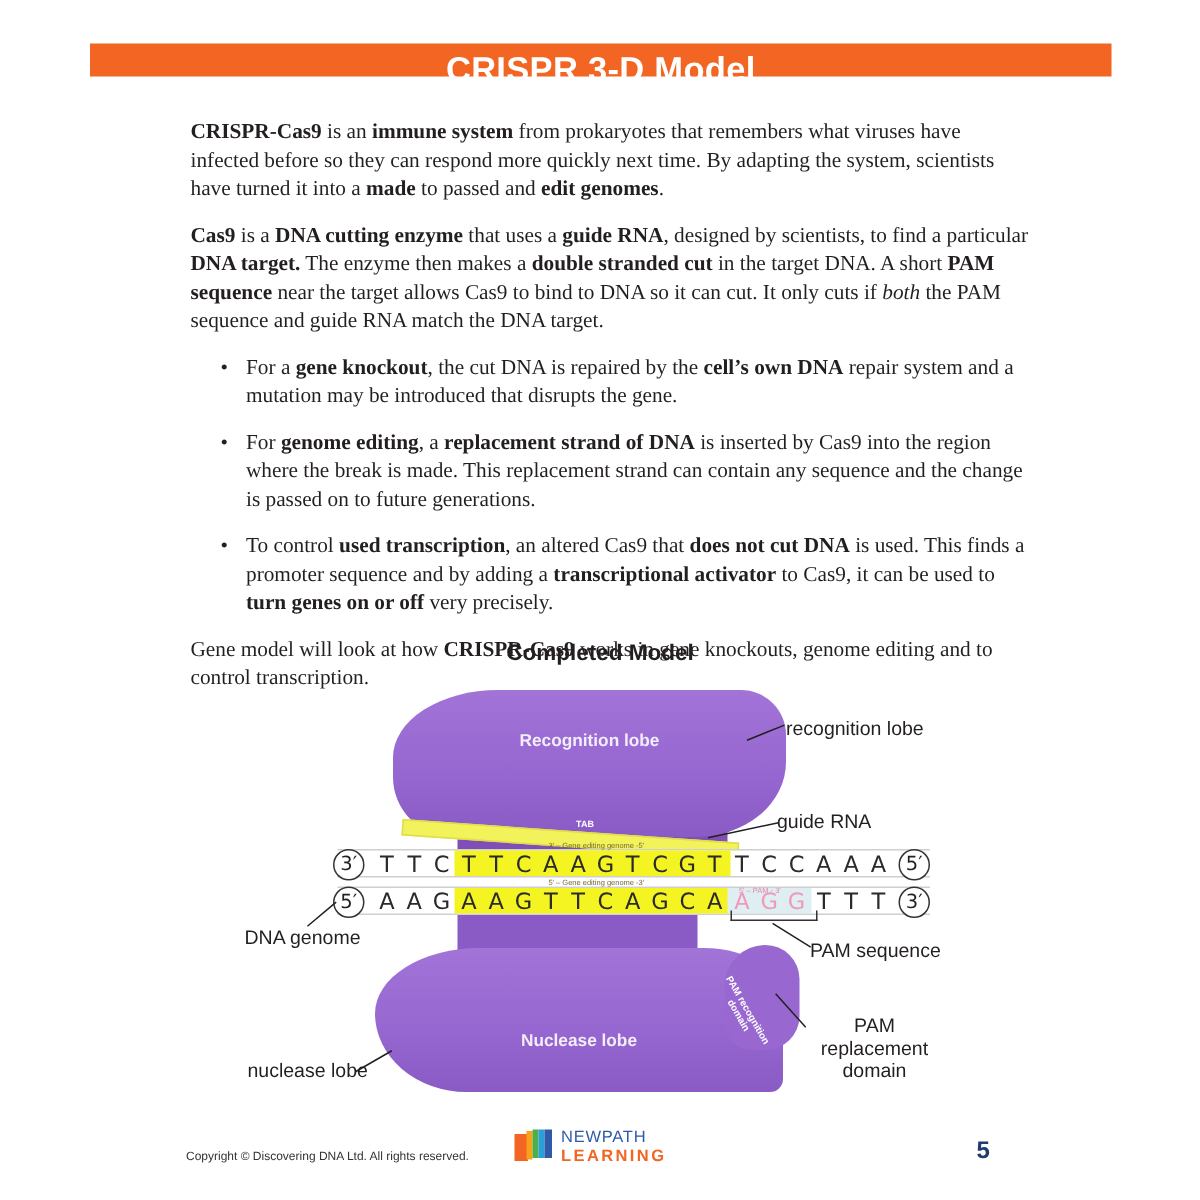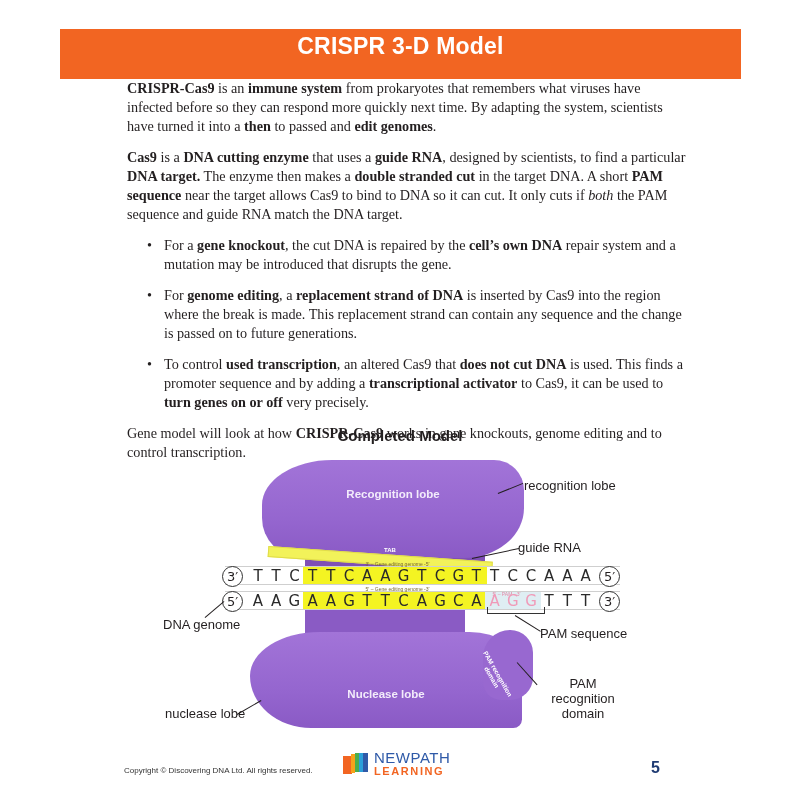--- a/index.html
+++ b/index.html
@@ -1,20 +1,20 @@
 <!DOCTYPE html>
 <html><head>
 <meta charset="utf-8">
 <style>
   * { box-sizing: border-box; margin: 0; padding: 0; }
   html, body { width: 800px; height: 800px; background: #ffffff; overflow: hidden; }
   body { position: relative; font-family: "Liberation Serif", "DejaVu Serif", serif; color: #231f20; }
 
   .title-bar {
-    position: absolute; left: 60px; top: 29px; width: 681px; height: 50px;
+    position: absolute; left: 60px; top: 29px; width: 681px; height: 22px;
     background: #f26522; color: #fff;
     font-family: "Liberation Sans", "DejaVu Sans", sans-serif;
     font-size: 23px; font-weight: bold; text-align: center; line-height: 34px;
     letter-spacing: 0.2px;
   }
 
   .content { position: absolute; left: 127px; top: 79px; width: 560px; font-size: 14.2px; line-height: 19px; }
   .section-heading { font-weight: bold; font-size: 15.5px; margin-bottom: 14px; }
   .para { margin-bottom: 12px; }
   .para b { font-weight: bold; }
@@ -91,40 +91,40 @@
   .leader { position: absolute; height: 1.2px; background: #231f20; transform-origin: left center; }
 
   .footer-copy {
     position: absolute; left: 124px; top: 766px;
     font-family: "Liberation Sans", "DejaVu Sans", sans-serif; font-size: 8px; color: #333;
   }
   .logo { position: absolute; left: 342px; top: 750px; width: 130px; height: 30px; }
   .logo-book { position: absolute; left: 0; top: 2px; width: 28px; height: 24px; }
   .logo-text1 {
     position: absolute; left: 32px; top: 0px; font-family: "Liberation Sans", "DejaVu Sans", sans-serif;
-    font-size: 15px; color: #2f5aa8; letter-spacing: 0.5px; line-height: 16px;
+    font-size: 11px; color: #2f5aa8; letter-spacing: 0.5px; line-height: 16px;
   }
   .logo-text2 {
     position: absolute; left: 32px; top: 15px; font-family: "Liberation Sans", "DejaVu Sans", sans-serif;
     font-size: 11px; color: #f26522; letter-spacing: 1.6px; line-height: 12px; font-weight: bold;
   }
   .page-number {
     position: absolute; left: 651px; top: 759px; font-family: "Liberation Sans", "DejaVu Sans", sans-serif;
     font-weight: bold; font-size: 16px; color: #1f3b73;
   }
 </style>
 </head>
 <body>
 
 <div class="title-bar">
   <span>CRISPR 3-D Model</span>
 </div>
 
 <div class="content">
-  <p class="para"><b>CRISPR-Cas9</b><span> is an </span><b>immune system</b><span> from prokaryotes that remembers what viruses have infected before so they can respond more quickly next time. By adapting the system, scientists have turned it into a </span><b>then</b><span> to passed and </span><b>edit genomes</b><span>.</span></p>
+  <p class="para"><b>CRISPR-Cas9</b><span> is an </span><b>immune system</b><span> from prokaryotes that remembers what viruses have infected before so they can respond more quickly next time. By adapting the system, scientists have turned it into a </span><b>made</b><span> to passed and </span><b>edit genomes</b><span>.</span></p>
   <p class="para"><b>Cas9</b><span> is a </span><b>DNA cutting enzyme</b><span> that uses a </span><b>guide RNA</b><span>, designed by scientists, to find a particular </span><b>DNA target.</b><span> The enzyme then makes a </span><b>double stranded cut</b><span> in the target DNA. A short </span><b>PAM sequence</b><span> near the target allows Cas9 to bind to DNA so it can cut. It only cuts if </span><i>both</i><span> the PAM sequence and guide RNA match the DNA target.</span></p>
   <ul class="bullets">
     <li><span>For a </span><b>gene knockout</b><span>, the cut DNA is repaired by the </span><b>cell’s own DNA</b><span> repair system and a mutation may be introduced that disrupts the gene.</span></li>
     <li><span>For </span><b>genome editing</b><span>, a </span><b>replacement strand of DNA</b><span> is inserted by Cas9 into the region where the break is made. This replacement strand can contain any sequence and the change is passed on to future generations.</span></li>
     <li><span>To control </span><b>used transcription</b><span>, an altered Cas9 that </span><b>does not cut DNA</b><span> is used. This finds a promoter sequence and by adding a </span><b>transcriptional activator</b><span> to Cas9, it can be used to </span><b>turn genes on or off</b><span> very precisely.</span></li>
   </ul>
   <p class="para"><span>Gene model will look at how </span><b>CRISPR-Cas9</b><span> works in gene knockouts, genome editing and to control transcription.</span></p>
 </div>
 
 <div class="model-heading">Completed Model</div>
@@ -209,21 +209,21 @@
   <div class="callout" style="left:518px;top:540px">guide RNA</div>
   <div class="leader" style="left:472px;top:558px;width:48px;transform:rotate(-12deg)"></div>
 
   <div class="callout" style="left:163px;top:617px">DNA genome</div>
   <div class="leader" style="left:205px;top:617px;width:25px;transform:rotate(-40deg)"></div>
 
   <div class="callout" style="left:540px;top:626px">PAM sequence</div>
   <div class="leader" style="left:515px;top:615px;width:30px;transform:rotate(32deg)"></div>
 
   <div class="callout" style="left:537px;top:676px;text-align:center;width:92px;line-height:15px">
-    <div>PAM recognition</div>
+    <div>PAM replacement</div>
     <div>domain</div>
   </div>
   <div class="leader" style="left:517px;top:662px;width:30px;transform:rotate(48deg)"></div>
 
   <div class="callout" style="left:165px;top:706px">nuclease lobe</div>
   <div class="leader" style="left:237px;top:714px;width:28px;transform:rotate(-30deg)"></div>
 </div>
 
 <div class="footer-copy">Copyright © Discovering DNA Ltd. All rights reserved.</div>
 <div class="logo">

